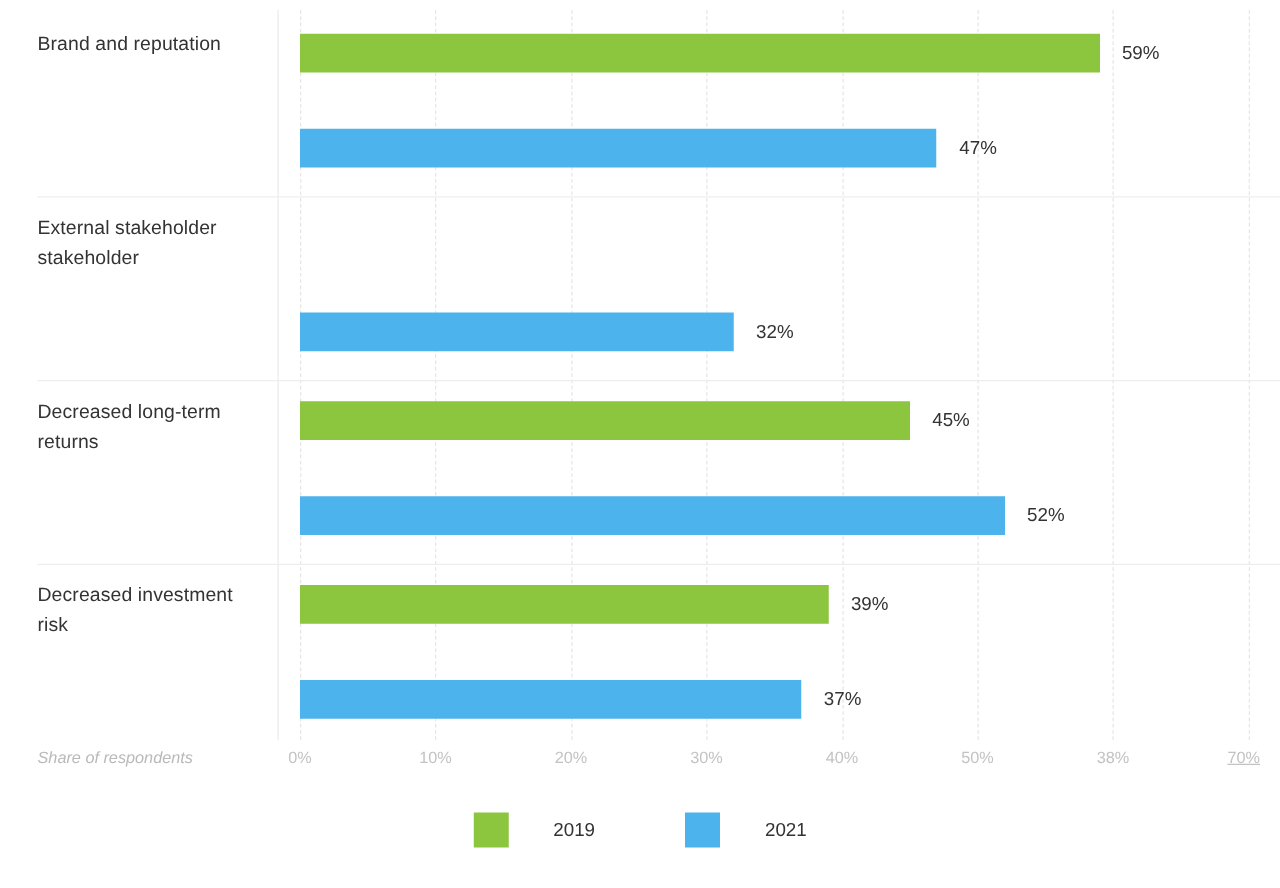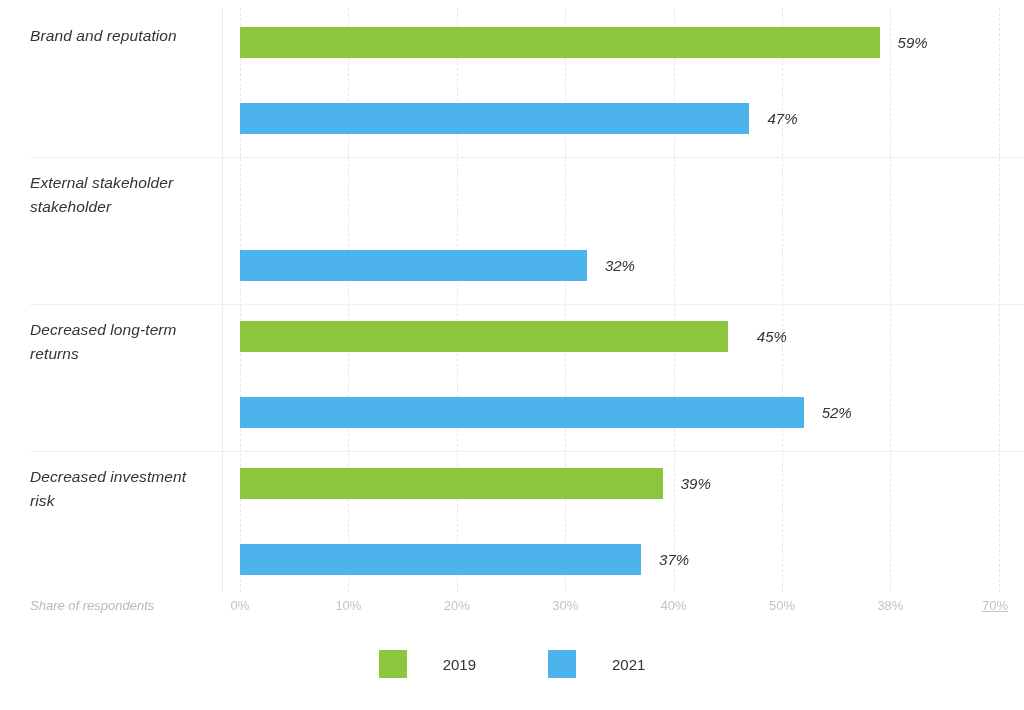--- a/index.html
+++ b/index.html
@@ -52,21 +52,20 @@
     width: 994px;
     height: 1px;
     background: #eeeeee;
   }
 
   
   .cat-group {
     position: absolute;
     left: 0;
     width: 1024px;
-    font-style: italic;
   }
 
   .cat-label {
     position: absolute;
     left: 30px;
     width: 180px;
     font-size: 15.5px;
     line-height: 24px;
     color: #333333;
     letter-spacing: 0.1px;
@@ -179,21 +178,21 @@
           <div class="cat-label" style="top: 12px;">External stakeholder stakeholder</div>
           <div class="bar-row" style="top: 91px; width: 784px;">
             <div class="bar" style="width: 346.88px; background: rgb(77, 179, 236);"></div>
             <div class="bar-value" style="left: 364.88px;">32%</div>
           </div>
         </div>
         <div class="cat-group" style="top: 306px; height: 146px;">
           <div class="cat-label" style="top: 12px;">Decreased long-term returns</div>
           <div class="bar-row" style="top: 15px; width: 784px;">
             <div class="bar" style="width: 487.8px; background: rgb(140, 198, 63);"></div>
-            <div class="bar-value" style="left: 505.8px; margin-left: 11px;">45%</div>
+            <div class="bar-value" style="left: 505.8px;">45%</div>
           </div>
           <div class="bar-row" style="top: 91px; width: 784px;">
             <div class="bar" style="width: 563.68px; background: rgb(77, 179, 236);"></div>
             <div class="bar-value" style="left: 581.68px;">52%</div>
           </div>
         </div>
         <div class="cat-group" style="top: 453px; height: 146px;">
           <div class="cat-label" style="top: 12px;">Decreased investment risk</div>
           <div class="bar-row" style="top: 15px; width: 784px;">
             <div class="bar" style="width: 422.76px; background: rgb(140, 198, 63);"></div>

